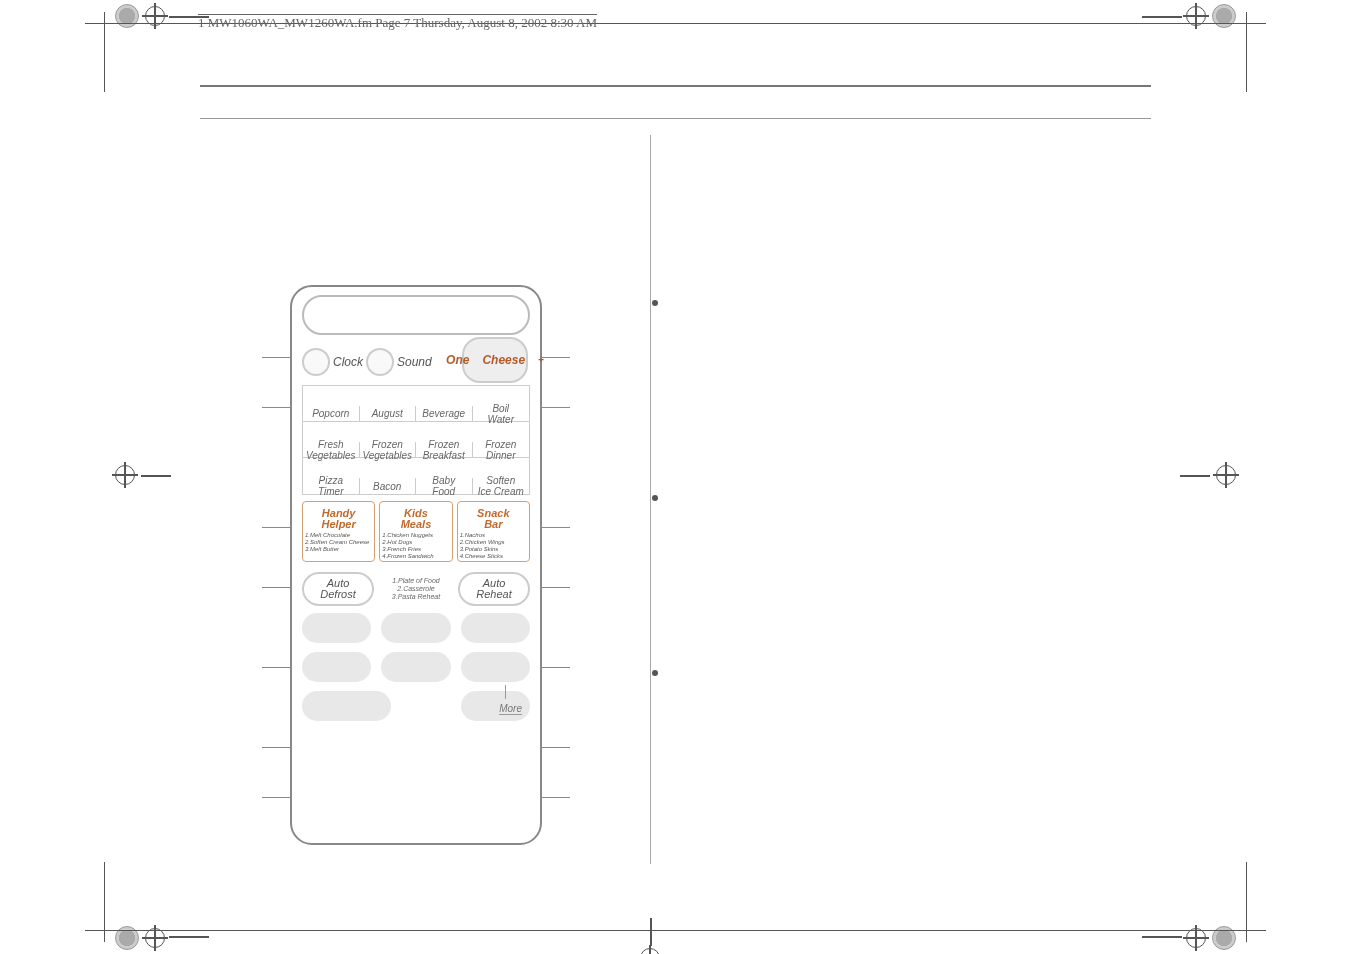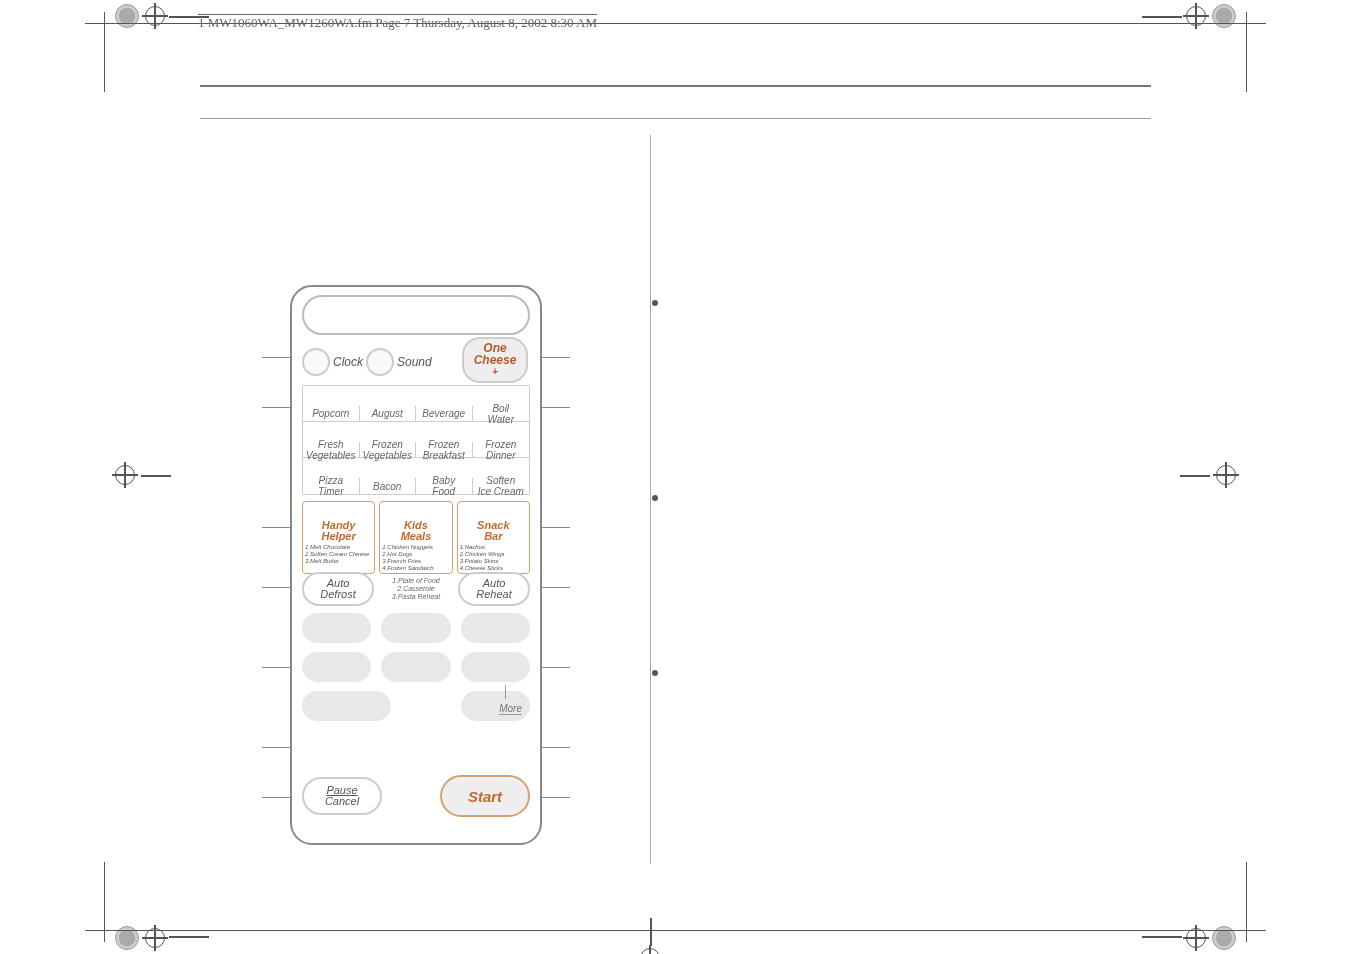--- a/index.html
+++ b/index.html
@@ -100,22 +100,22 @@
   .pill {
     border: 2px solid #ccc; border-radius: 18px;
     height: 28px; min-width: 28px; background: #f9f9f9;
     display:inline-flex; align-items:center; justify-content:center;
     font-style: italic; font-size: 11px; color: #555; padding: 0 8px;
   }
   .lbl { font-style: italic; font-size: 12px; color: #555; margin: 0 3px; }
   .one-min {
     border: 2px solid #ccc; border-radius: 18px; background: #eee;
     height: 46px; width: 66px; position: absolute; right: 2px; top: -8px;
-    display:flex; flex-direction:column; align-items:center; justify-content:center;
-    font-style: italic; font-weight: bold; font-size: 12px; color: #b55b2a; line-height: 12px;
+    display:flex; flex-direction:row; align-items:center; justify-content:center;
+    font-style: italic; font-weight: bold; font-size: 12px; color: #b55b2a; line-height: 12px; gap: 13px;
   }
   .one-min .plus { font-size: 10px; color:#b55b2a; }
 
   
   .func-grid {
     position: absolute; top: 98px; left: 10px; right: 10px;
     border: 1px solid #ccc; 
     display: grid; grid-template-columns: repeat(4, 1fr); grid-auto-rows: 36px;
   }
   .func {
@@ -130,21 +130,21 @@
   .func-grid .func:nth-last-child(-n+4) { border-bottom: none; }
 
   
   .cat-row {
     position: absolute; top: 214px; left: 10px; right: 10px;
     display: flex; gap: 4px;
   }
   .cat {
     flex: 1; border: 1px solid #d8a070; border-radius: 4px;
     background: #fff; text-align: center;
-    display:flex; flex-direction:column; padding: 18px 2px 1px 2px;
+    display:flex; flex-direction:column; padding: 6px 2px 1px 2px;
   }
   .cat-title { color: #c26a2e; font-style: italic; font-weight: bold; font-size: 11px; line-height:11px;}
   .cat-sub   { color: #555; font-style: italic; font-size: 6px; line-height: 7px; text-align:left; margin-top:2px;}
 
   
   .auto-row {
     position: absolute; top: 283px; left: 10px; right: 10px; height: 38px;
     display:flex; align-items:center;
   }
   .oval {
@@ -325,27 +325,20 @@
     <div class="npad"></div>
     <div class="npad"></div>
     <div class="npad"></div>
     <div class="npad" style="grid-column: 1 / span 2; width:60%; justify-self:start;"></div>
     <div class="npad" style="grid-column: 3;"></div>
   </div>
   <div class="more-line"></div>
   <div class="more-lbl">More</div>
 
 
-  <div class="ps-row">
-    <div class="pause">
-      <span class="ul">Pause</span>
-      <span>Cancel</span>
-    </div>
-    <div class="start">Start</div>
-  </div>
 
   <div class="leader-l" style="top:70px; left:-30px; width:30px;"></div>
   <div class="leader-r" style="top:70px; right:-30px; width:30px;"></div>
   <div class="leader-l" style="top:120px; left:-30px; width:30px;"></div>
   <div class="leader-r" style="top:120px; right:-30px; width:30px;"></div>
   <div class="leader-l" style="top:240px; left:-30px; width:30px;"></div>
   <div class="leader-r" style="top:240px; right:-30px; width:30px;"></div>
   <div class="leader-l" style="top:300px; left:-30px; width:30px;"></div>
   <div class="leader-r" style="top:300px; right:-30px; width:30px;"></div>
   <div class="leader-l" style="top:380px; left:-30px; width:30px;"></div>

